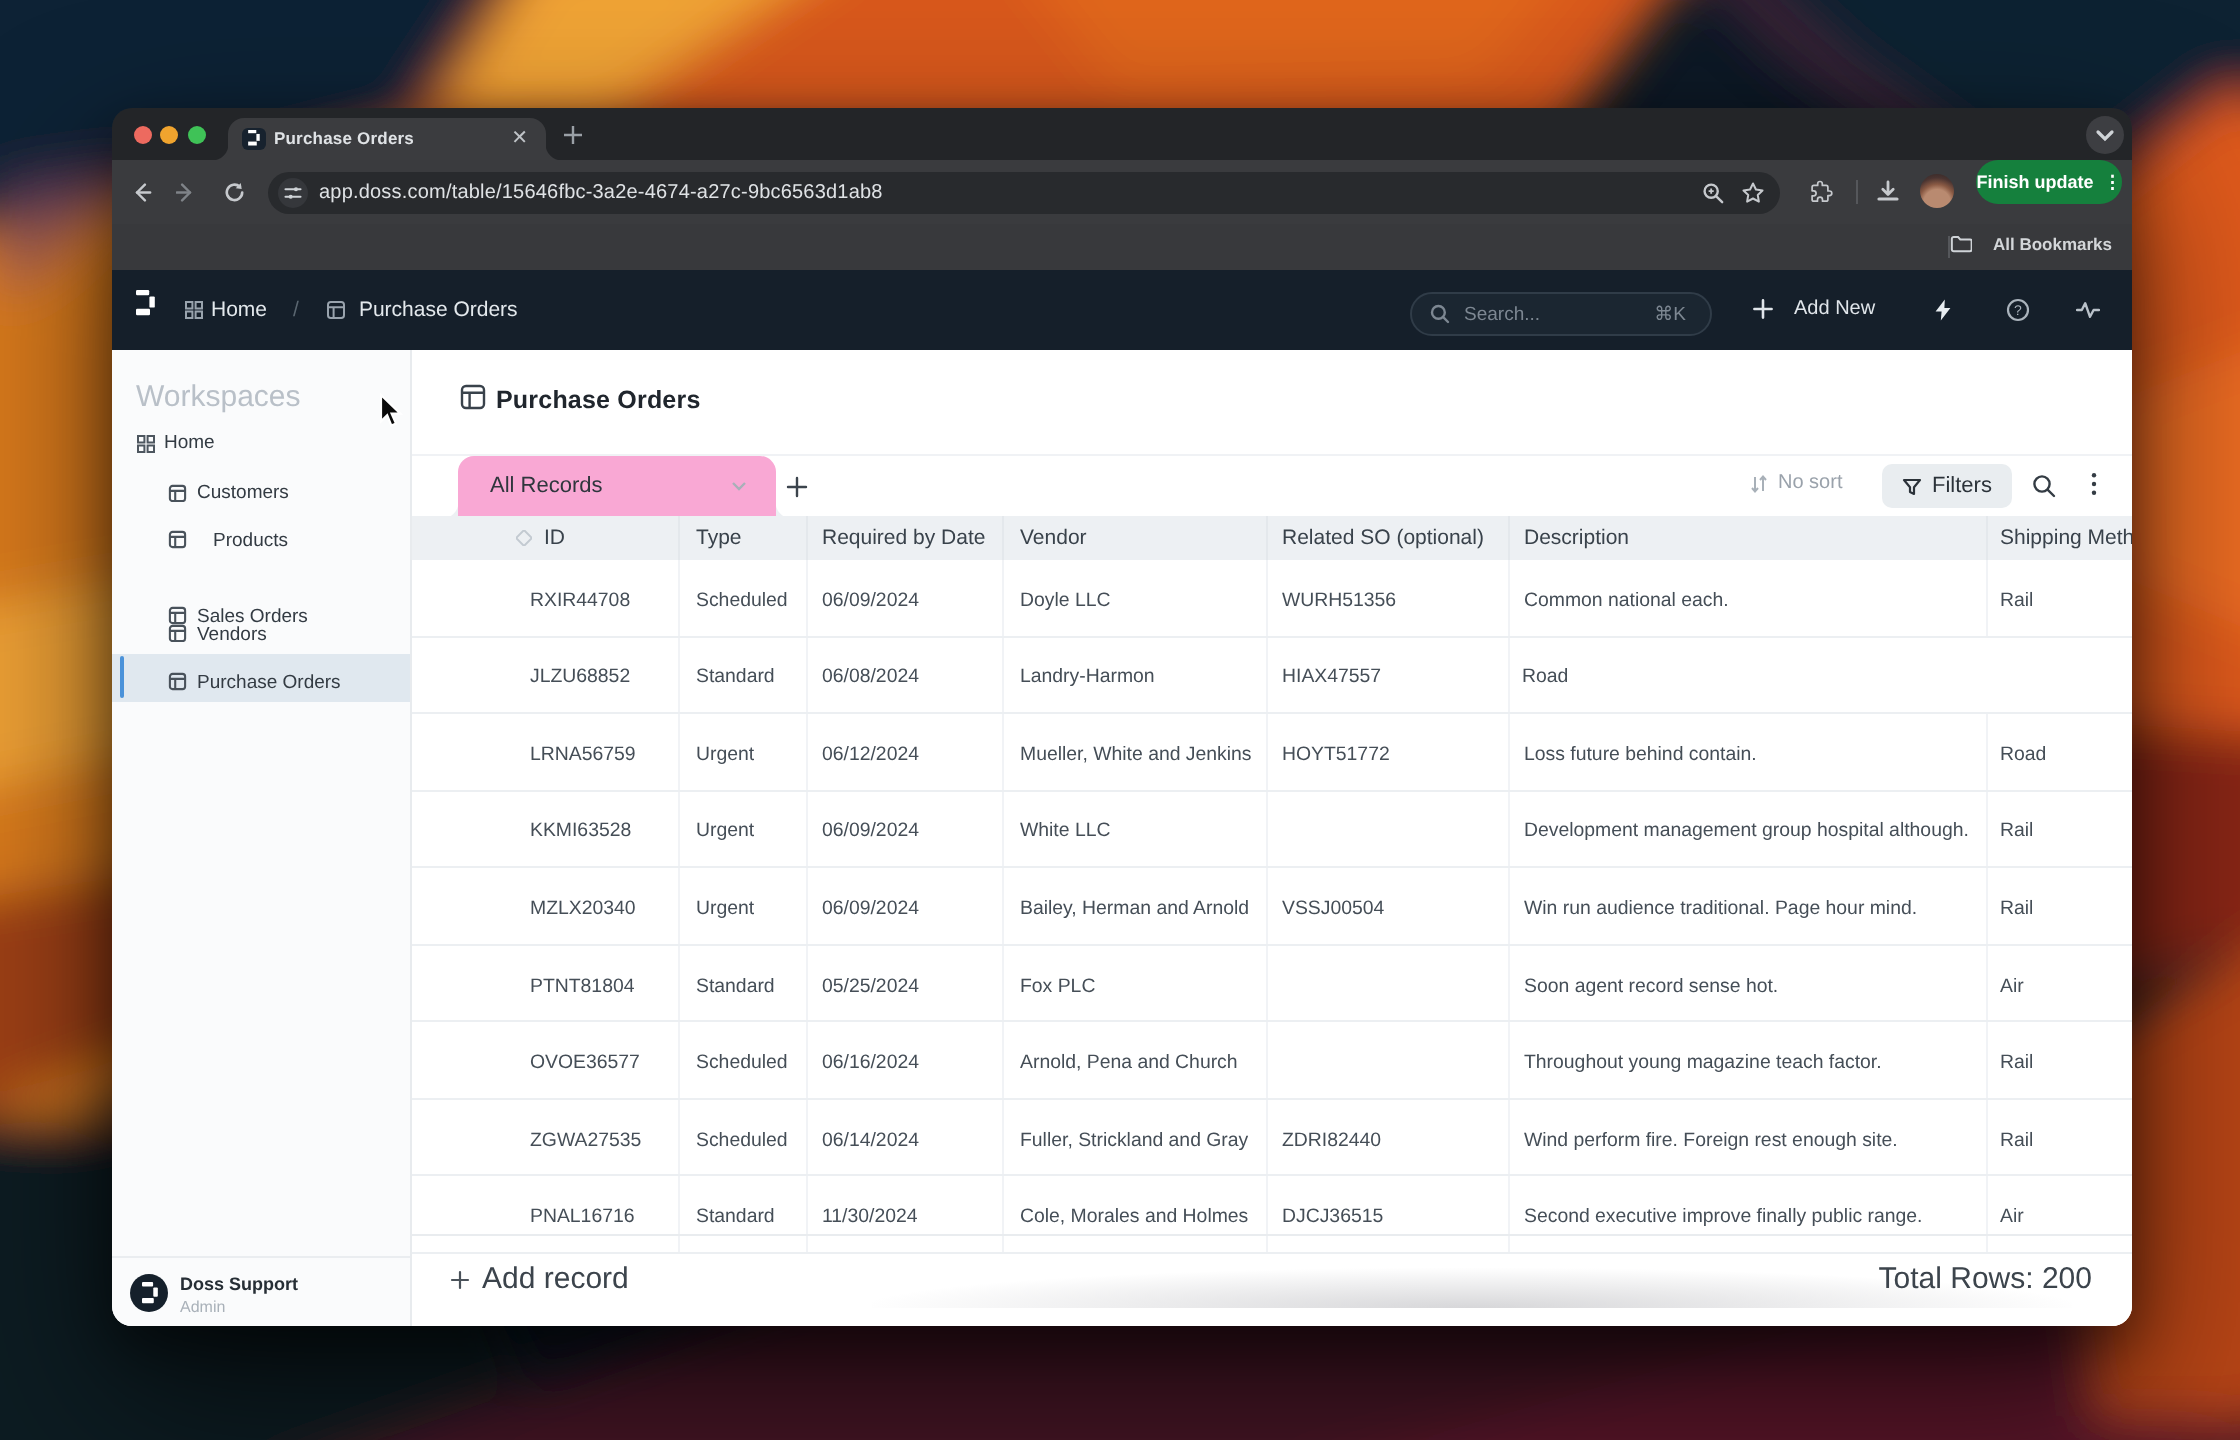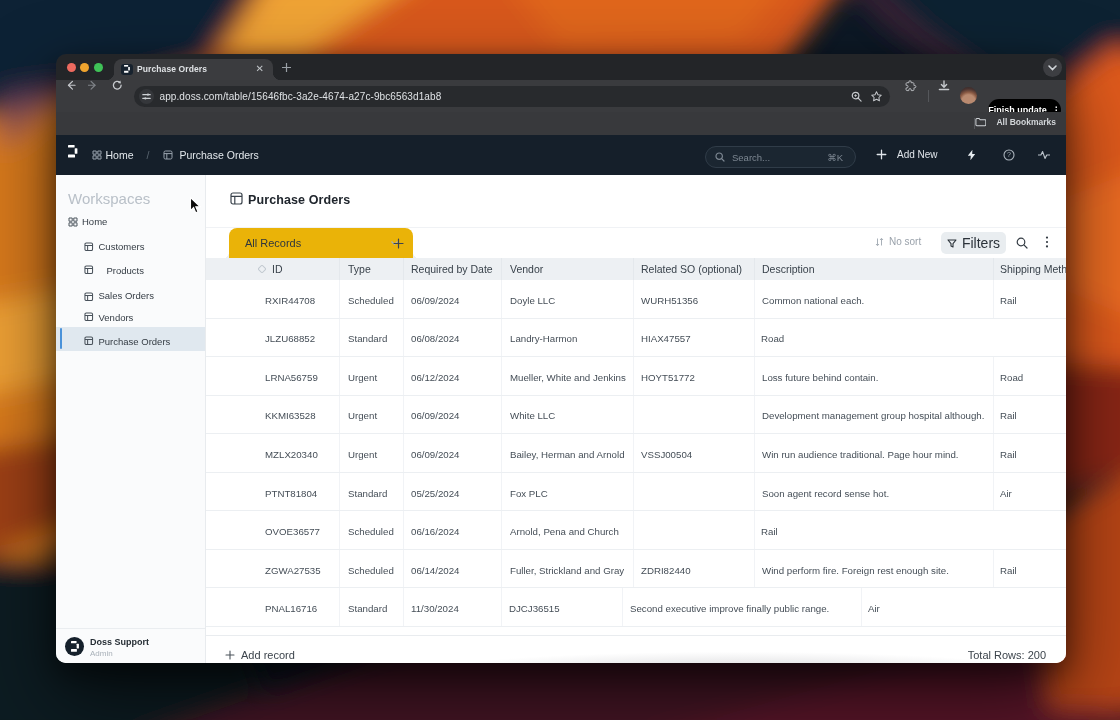--- a/index.html
+++ b/index.html
@@ -10,53 +10,53 @@
 .tl{position:absolute;top:9px;width:9px;height:9px;border-radius:50%}
 #tab{position:absolute;left:58px;top:5px;width:159px;height:21px;background:#3b3c3f;border-radius:8px 8px 0 0}
 #tab:before,#tab:after{content:"";position:absolute;bottom:0;width:8px;height:8px}
 #tab:before{left:-8px;background:radial-gradient(circle at 0 0,rgba(0,0,0,0) 8px,#3b3c3f 8.5px)}
 #tab:after{right:-8px;background:radial-gradient(circle at 100% 0,rgba(0,0,0,0) 8px,#3b3c3f 8.5px)}
 .fav{position:absolute;left:7px;top:4.5px;width:11.5px;height:11.5px;background:#17222e;border-radius:3px}
 #tab .t{position:absolute;left:23px;top:5px;font-size:8.5px;font-weight:700;color:#dfe2e5;letter-spacing:.1px}
 #tab .x{position:absolute;right:9px;top:3.5px;font-size:10px;color:#bfc3c7}
 #newtab{position:absolute;left:225px;top:8px;width:11px;height:11px}
 #chev{position:absolute;right:4px;top:3.5px;width:19px;height:19px;border-radius:50%;background:#3d3e42}
-#toolbar{position:relative;height:32px;background:#3a3b3e;display:flex;}
+#toolbar{position:relative;height:32px;background:#3a3b3e;display:flex;align-items:center}
 #omni{position:absolute;left:77.5px;top:5.5px;width:756px;height:21.5px;border-radius:11px;background:#282a2d;display:flex;align-items:center}
 #omni .badge{margin-left:5px;width:15px;height:15px;border-radius:50%;background:#35373b;display:flex;align-items:center;justify-content:center}
 #omni .url{margin-left:6px;font-size:10px;color:#dfe2e5;letter-spacing:.1px}
-#finish{position:absolute;right:5px;top:19px;width:73px;height:21.5px;border-radius:11px;background:#000000;color:#fff;font-size:9px;font-weight:700;display:flex;align-items:center;justify-content:center;white-space:nowrap}
+#finish{position:absolute;right:5px;top:0;width:73px;height:21.5px;border-radius:11px;background:#15803d;color:#fff;font-size:9px;font-weight:700;display:flex;align-items:center;justify-content:center;white-space:nowrap}
 #bookmarks{position:relative;height:23px;background:#38393c;font-size:8.5px;color:#d3d6d9}
 #bookmarks .ab{position:absolute;right:10px;top:5px;display:flex;align-items:center;gap:10px}
 
 #appheader{position:relative;height:40px;background:#151f2a;color:#e3e8ec}
 #appheader .bc{position:absolute;left:35.5px;top:0;height:40px;display:flex;align-items:center;font-size:10.5px;color:#e3e8ec}
 #searchpill{position:absolute;left:649px;top:11px;width:151px;height:22px;border-radius:11px;background:#1b2631;border:1px solid #303c48;display:flex;align-items:center;font-size:9.5px;color:#7d8792}
 #appbody{display:flex;height:488px;background:#fff}
 #sidebar{position:relative;width:150px;background:#fafbfc;border-right:1px solid #e8ebee;font-size:9.5px;color:#333b43}
 #main{position:relative;width:860px;background:#fff}
 #titlebar{height:52px;position:relative}
 #titlebar .tt{position:absolute;left:42px;top:17.5px;font-size:12.5px;font-weight:700;color:#20262d;letter-spacing:.1px}
 #tabrow{position:relative;height:31px;border-top:1px solid #f0f2f5}
-#atab{position:absolute;left:23px;top:0px;width:184px;height:31px;background:#eab308;border-radius:8px 8px 0 0;font-size:11px;color:#2f363d}
+#atab{position:absolute;left:23px;top:0px;width:159px;height:31px;background:#f9a8d4;border-radius:8px 8px 0 0;font-size:11px;color:#2f363d}
 #atab:before,#atab:after{content:"";position:absolute;bottom:0;width:8px;height:8px}
 #atab:before{left:-8px;background:radial-gradient(circle at 0 0,rgba(0,0,0,0) 8px,#edf0f3 8.5px)}
 #atab:after{right:-8px;background:radial-gradient(circle at 100% 0,rgba(0,0,0,0) 8px,#edf0f3 8.5px)}
 #thead{position:relative;height:22px;background:#edf0f3;font-size:10.5px;color:#39424b;display:flex;align-items:center}
 .row{position:relative;height:38.56px;border-bottom:1px solid #eceff2;display:flex;align-items:center;font-size:9.7px;color:#454e57}
 .row .cell{padding-top:3px}
 .cell{height:100%;display:flex;align-items:center;overflow:hidden;white-space:nowrap;flex-shrink:0;border-right:1px solid #f1f3f6}
 .c0{width:134px;padding-left:59px}
 .c1{width:64px;padding-left:8px}
 .c2{width:98px;padding-left:7px}
 .c3{width:132px;padding-left:8px}
 .c4{width:121px;padding-left:7px}
 .c5{width:239px;padding-left:7px}
 .c6{width:72px;padding-left:6px;border-right:none}
-#tfoot{position:absolute;left:0;bottom:0;width:860px;height:28px;border-top:1px solid #e9ecef;font-size:11px;color:#3c444c}
+#tfoot{position:absolute;left:0;bottom:0;width:860px;height:46px;border-top:1px solid #e9ecef;font-size:15px;color:#3c444c}
 svg{display:block}
 .icon{flex-shrink:0}
 </style></head>
 <body>
 <svg id="wall" viewBox="0 0 1120 720" preserveAspectRatio="none">
   <defs>
       <filter id="bl" x="-30%" y="-30%" width="160%" height="160%">
         <feGaussianBlur stdDeviation="12"></feGaussianBlur>
       </filter>
     </defs>
@@ -230,21 +230,21 @@
           </svg>
           <span style="margin-left:5px">Customers</span>
         </div>
       <div class="itm" style="position:absolute;left:28px;top:89.5px;display:flex;align-items:center">
           <svg width="9.5" height="9.5" viewBox="0 0 10 10">
             <rect x="1" y="1" width="8" height="8" rx="1.4" stroke="#49525b" stroke-width="1.1" fill="none"></rect>
             <path d="M1 3.6h8M3.8 3.6V9" stroke="#49525b" stroke-width="1.1"></path>
           </svg>
           <span style="margin-left:13px">Products</span>
         </div>
-      <div class="itm" style="position:absolute;left:28px;top:115px;display:flex;align-items:flex-end">
+      <div class="itm" style="position:absolute;left:28px;top:128px;display:flex;align-items:flex-start">
           <svg width="9.5" height="9.5" viewBox="0 0 10 10">
             <rect x="1" y="1" width="8" height="8" rx="1.4" stroke="#49525b" stroke-width="1.1" fill="none"></rect>
             <path d="M1 3.6h8M3.8 3.6V9" stroke="#49525b" stroke-width="1.1"></path>
           </svg>
           <span style="margin-left:5px">Sales Orders</span>
         </div>
       <div class="itm" style="position:absolute;left:28px;top:136.5px;display:flex;align-items:flex-start">
           <svg width="9.5" height="9.5" viewBox="0 0 10 10">
             <rect x="1" y="1" width="8" height="8" rx="1.4" stroke="#49525b" stroke-width="1.1" fill="none"></rect>
             <path d="M1 3.6h8M3.8 3.6V9" stroke="#49525b" stroke-width="1.1"></path>
@@ -295,21 +295,21 @@
         <svg style="position:absolute;left:187px;top:10px" width="11" height="11" viewBox="0 0 11 11">
             <path d="M5.5 1v9M1 5.5h9" stroke="#3c444d" stroke-width="1.2" stroke-linecap="round"></path>
           </svg>
         <div style="position:absolute;left:669px;top:8px;display:flex;align-items:center;font-size:10px;color:#9aa2ab">
           <svg width="9" height="10" viewBox="0 0 9 10">
               <path d="M2.5 1.5v7M1 7 2.5 8.7 4 7" stroke="#a8b0b8" stroke-width="1" fill="none"></path>
               <path d="M6.5 8.5v-7M5 3 6.5 1.3 8 3" stroke="#a8b0b8" stroke-width="1" fill="none"></path>
             </svg>
           <span style="margin-left:5px">No sort</span>
         </div>
-        <div style="position:absolute;left:735px;top:4px;width:65px;height:22px;background:#e9edf0;border-radius:5px;display:flex;align-items:center;justify-content:center;font-size:14px;color:#2b3239">
+        <div style="position:absolute;left:735px;top:4px;width:65px;height:22px;background:#e9edf0;border-radius:5px;display:flex;align-items:center;justify-content:center;font-size:11px;color:#2b3239">
           <svg width="10" height="9" viewBox="0 0 10 9">
               <path d="M1 1h8L6 4.6V8L4 7V4.6z" stroke="#2b3239" stroke-width="1.1" fill="none" stroke-linejoin="round"></path>
             </svg>
           <span style="margin-left:5px">Filters</span>
         </div>
         <svg style="position:absolute;left:810px;top:8.5px" width="12" height="12" viewBox="0 0 12 12">
             <circle cx="5" cy="5" r="3.8" stroke="#343c44" stroke-width="1.2" fill="none"></circle>
             <path d="M7.9 7.9 11 11" stroke="#343c44" stroke-width="1.2" stroke-linecap="round"></path>
           </svg>
         <svg style="position:absolute;left:839px;top:8px" width="4" height="12" viewBox="0 0 4 12">
@@ -385,35 +385,37 @@
             <div class="cell c4"></div>
             <div class="cell c5">Soon agent record sense hot.</div>
             <div class="cell c6">Air</div>
           </div>
           <div class="row">
             <div class="cell c0">OVOE36577</div>
             <div class="cell c1">Scheduled</div>
             <div class="cell c2">06/16/2024</div>
             <div class="cell c3">Arnold, Pena and Church</div>
             <div class="cell c4"></div>
+            <div class="cell c5">Throughout young magazine teach factor.</div>
             <div class="cell c6">Rail</div>
           </div>
           <div class="row">
             <div class="cell c0">ZGWA27535</div>
             <div class="cell c1">Scheduled</div>
             <div class="cell c2">06/14/2024</div>
             <div class="cell c3">Fuller, Strickland and Gray</div>
             <div class="cell c4">ZDRI82440</div>
             <div class="cell c5">Wind perform fire. Foreign rest enough site.</div>
             <div class="cell c6">Rail</div>
           </div>
           <div class="row">
             <div class="cell c0">PNAL16716</div>
             <div class="cell c1">Standard</div>
             <div class="cell c2">11/30/2024</div>
+            <div class="cell c3">Cole, Morales and Holmes</div>
             <div class="cell c4">DJCJ36515</div>
             <div class="cell c5">Second executive improve finally public range.</div>
             <div class="cell c6">Air</div>
           </div>
         </div>
       <div id="tfoot">
           <div style="position:absolute;left:230px;top:16px;width:600px;height:20px;background:radial-gradient(ellipse at 50% 100%,rgba(110,110,118,.28),rgba(110,110,118,0) 72%)"></div>
         <div style="position:absolute;left:19px;top:13px;display:flex;align-items:center">
           <svg width="10" height="10" viewBox="0 0 10 10">
               <path d="M5 1v8M1 5h8" stroke="#4a525a" stroke-width="1.1" stroke-linecap="round"></path>

